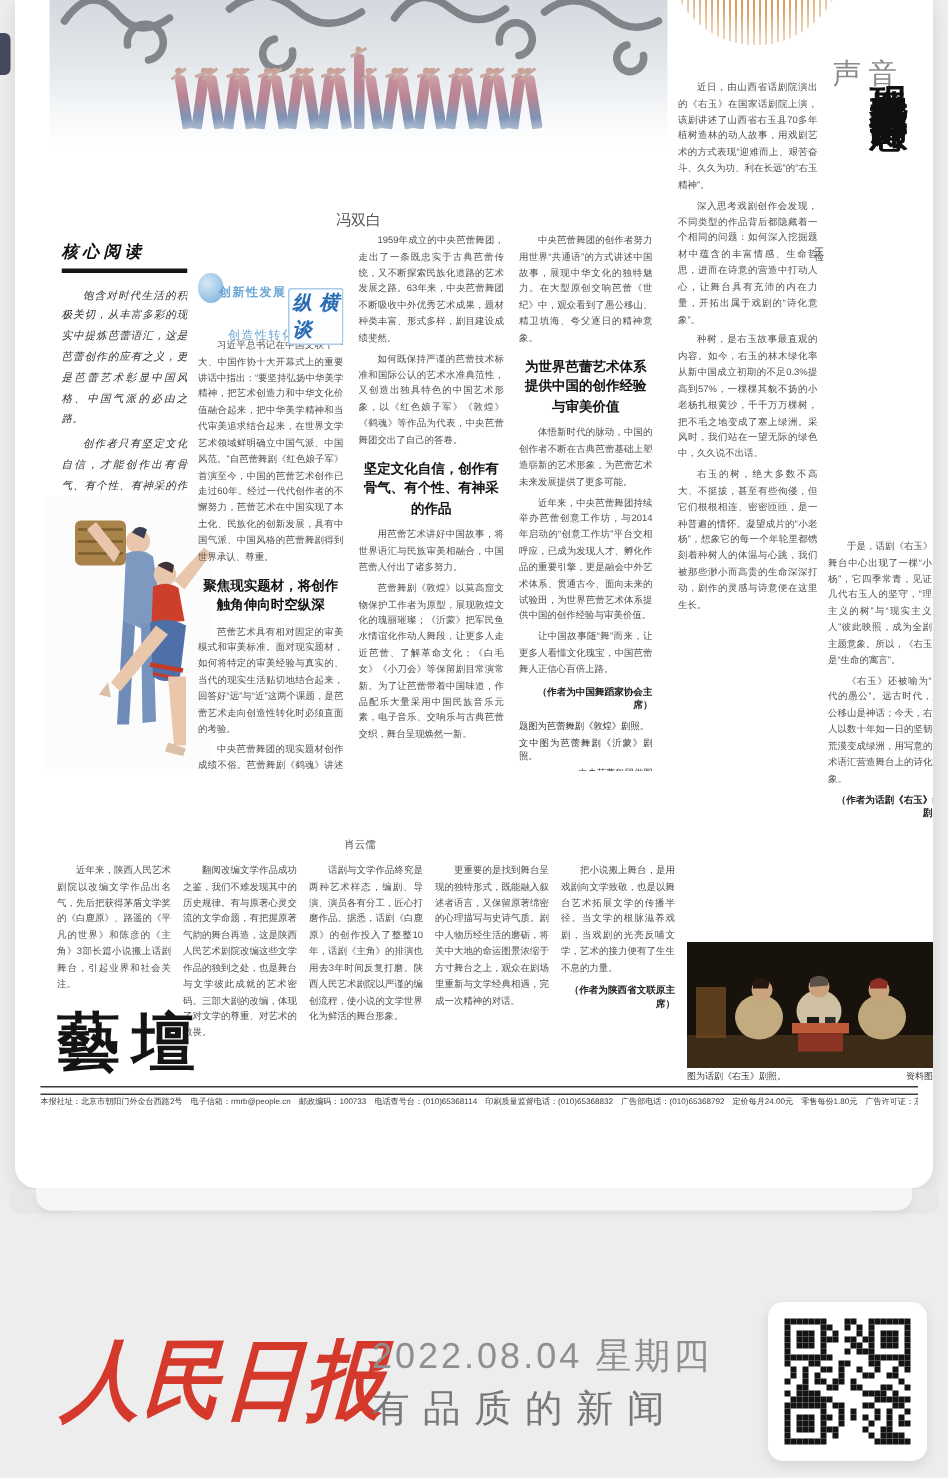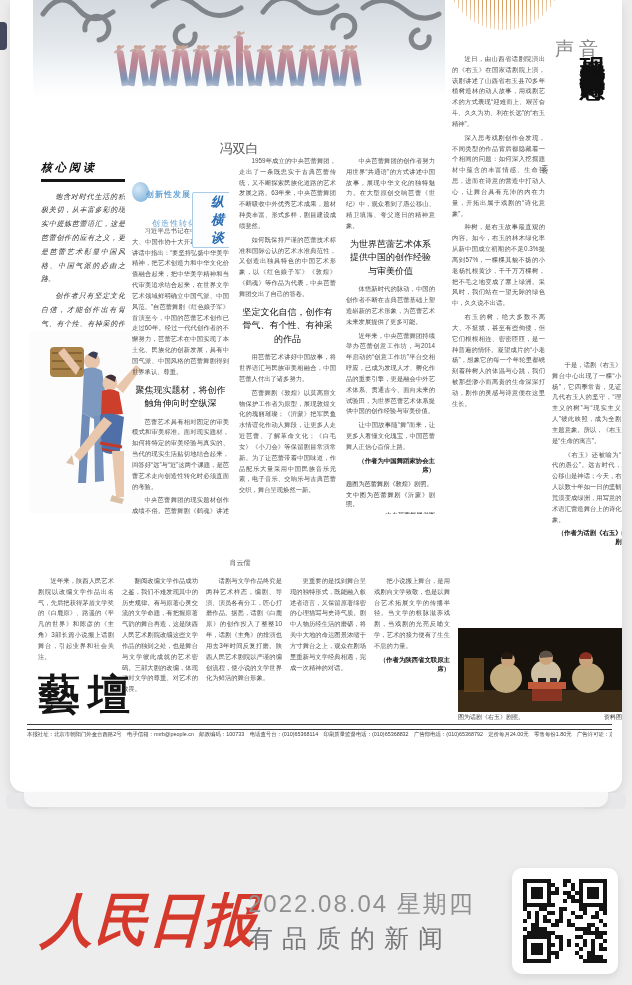--- a/index.html
+++ b/index.html
@@ -20,39 +20,39 @@
   .dancer{width:7px;height:36px;margin:0 1.8px;border-radius:3px 3px 1px 1px;position:relative;
     background:linear-gradient(180deg,#c5919b 0%,#b98493 45%,#8498b8 78%,#a9b6cc 100%);}
   .dancer:nth-child(odd){transform:rotate(-9deg);background:linear-gradient(180deg,#cfa0a6 0%,#b98493 40%,#7d93b5 80%,#b4bfd2 100%);}
   .dancer:nth-child(even){transform:rotate(8deg);}
   .dancer::before{content:"";position:absolute;top:-5px;left:1.4px;width:4.2px;height:4.2px;border-radius:50%;background:#caa294;}
   .dancer::after{content:"";position:absolute;top:-2px;left:-3px;width:12px;height:1.6px;background:#c8a9a2;transform:rotate(-28deg);}
   .dancer.lead{height:50px;margin-top:-12px;transform:none;}
   
   .headline1{left:25px;top:99px;width:408px;text-align:center;font-size:30px;font-weight:bold;color:#0d0d0d;
     letter-spacing:1px;font-family:"DejaVu Sans",sans-serif;white-space:nowrap;}
-  .byline{width:408px;text-align:center;font-size:13px;color:#555;}
+  .byline{width:408px;text-align:center;font-size:10px;color:#555;}
   
   .ncol{position:absolute;overflow:hidden;text-align:justify;color:#4e4e4e;}
   .para{font-size:6.3px;line-height:1.72;text-indent:2em;margin:0 0 3px;}
-  .subhead{font-size:9px;line-height:1.5;font-weight:normal;color:#141414;text-align:center;text-indent:0;margin:6px 0;}
+  .subhead{font-size:9px;line-height:1.5;font-weight:bold;color:#141414;text-align:center;text-indent:0;margin:6px 0;}
   .endnote{font-size:6.4px;font-weight:bold;text-align:right;margin:4px 0 5px;text-indent:0;color:#222;}
   .capline{font-size:6.2px;color:#333;text-indent:0;margin:0 0 2px;}
   .credit{font-size:6.2px;color:#333;text-align:right;text-indent:0;margin:0 0 2px;}
   .kicker{font-size:11px;font-weight:bold;letter-spacing:3px;color:#111;}
   .kicker-rule{height:2.5px;background:#161616;margin:4px 0 9px;}
   .b-col1 .para{font-size:7.1px;line-height:1.95;color:#333;}
   
   .col-logo{margin:20px 0 8px;position:relative;height:40px;}
   .globe-dot{position:absolute;left:0;top:4px;width:17px;height:20px;border-radius:50% 50% 48% 52%;
     background:radial-gradient(circle at 35% 35%,#cfe4f4,#7fb3dc 70%,#5b97c9);opacity:.85;}
   .logo-l1{position:absolute;left:20px;top:0;font-size:8px;font-weight:normal;color:#6aa6d6;letter-spacing:1px;margin-top:40px;}
   .logo-l2{position:absolute;left:14px;top:11px;font-size:8px;font-weight:bold;color:#6aa6d6;letter-spacing:1px;}
   .logo-l3{position:absolute;left:60px;top:14px;font-size:13px;font-weight:900;font-style:italic;color:#2a6cb3;
-    border:1px solid #a9cbe7;border-radius:2px;padding:0 18px;background:#fbfdff;}
+    border:1px solid #a9cbe7;border-radius:2px;padding:0 2px;background:#fbfdff;}
   
   .globe-graphic{left:436px;top:-86px;width:116px;height:116px;border-radius:50%;
     background:repeating-linear-gradient(90deg,rgba(209,140,66,.85) 0 1.4px,rgba(255,255,255,.1) 1.4px 4px);
     box-shadow:inset 0 -10px 18px rgba(255,255,255,.65);}
   .voice-label{left:545px;top:1px;font-size:19px;font-weight:normal;color:#8a8a8c;letter-spacing:5px;white-space:nowrap;margin-top:35px;}
   .v-title{left:547px;top:38px;height:318px;writing-mode:vertical-rl;font-size:25px;font-weight:bold;
     font-family:"DejaVu Serif",serif;color:#101010;letter-spacing:1.5px;line-height:70px;}
   .v-author{left:530px;top:160px;writing-mode:vertical-rl;font-size:6.5px;color:#444;letter-spacing:2px;}
   
   .photo{position:absolute;overflow:hidden;}

